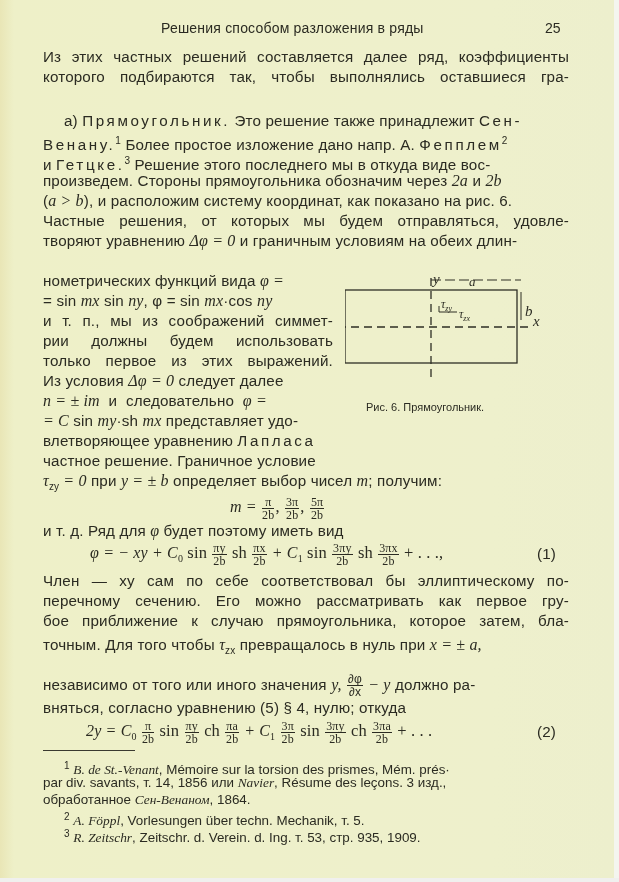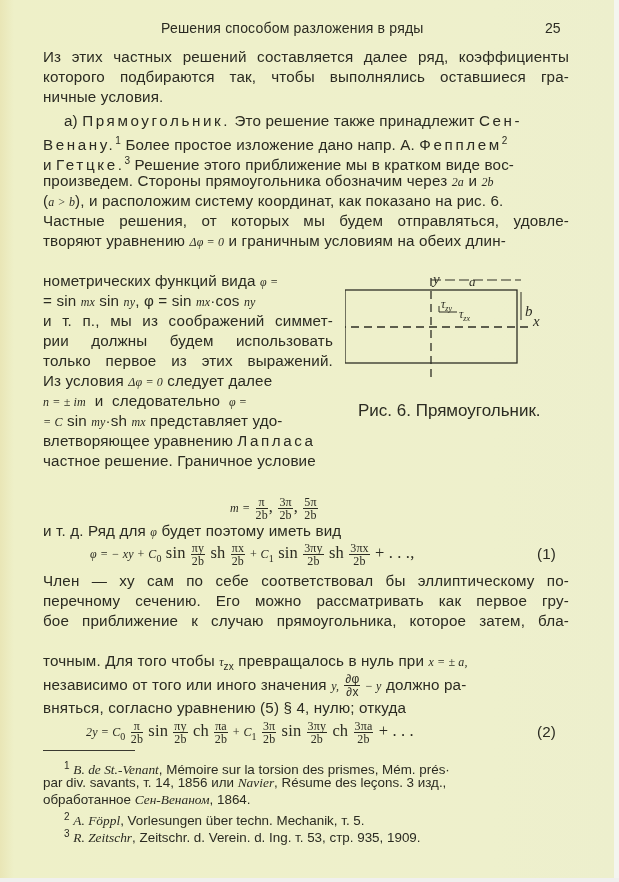--- a/index.html
+++ b/index.html
@@ -11,57 +11,56 @@
   }
   .page {
     position: absolute; left: 0; top: 0; width: 614px; height: 878px;
     background: linear-gradient(90deg, #e9e6b6 0px, #eef0c8 14px, #eef0cc 80%, #edefcd 100%);
   }
   .edge-right { position: absolute; right: 0; top: 0; width: 5px; height: 882px; background: #f4f5ef; }
   .edge-bottom { position: absolute; left: 0; bottom: 0; width: 619px; height: 4px; background: #f0f0ee; }
   .ln { position: absolute; left: 43px; width: 526px; font-size: 15.2px; line-height: 20px; white-space: nowrap; letter-spacing: 0.15px; }
   .just { text-align: justify; text-align-last: justify; }
   .spaced { letter-spacing: 2.6px; }
-  i { font-family: "Liberation Serif", "DejaVu Serif", serif; font-size: 12px; }
+  i { font-family: "Liberation Serif", "DejaVu Serif", serif; font-size: 16px; }
   .math { font-family: "Liberation Serif", "DejaVu Serif", serif; font-size: 16.5px; }
   .frac { display: inline-block; vertical-align: middle; text-align: center; font-size: 12px; line-height: 12px; margin: 0 1px; }
   .frac > span { display: block; }
   .frac > span.num { border-bottom: 1px solid #2b2b22; padding: 0 1px; }
   sub, sup { font-size: 10px; }
   .header { position: absolute; top: 20px; left: 0; width: 619px; font-size: 14px; }
   .header .title { position: absolute; left: 161px; letter-spacing: 0.2px; }
   .header .pnum { position: absolute; left: 545px; text-align: right; }
   .fn { position: absolute; left: 43px; width: 526px; font-size: 13.4px; line-height: 16.5px; white-space: nowrap; }
   .fn i { font-size: 13.4px; }
   .rule { position: absolute; left: 43px; top: 708px; width: 92px; border-top: 1px solid #3a3a30; }
   .fig { position: absolute; left: 345px; top: 270px; width: 200px; height: 130px; }
-  .caption { position: absolute; left: 358px; top: 401px; font-size: 17px; white-space: nowrap; }
+  .caption { position: absolute; left: 366px; top: 401px; font-size: 11px; white-space: nowrap; }
 </style>
 </head>
 <body>
 
 <div class="page">
 
   <div class="header">
     <span class="title">Решения способом разложения в ряды</span>
     <span class="pnum">25</span>
   </div>
 
   <div class="ln just" style="top:47px">Из этих частных решений составляется далее ряд, коэффициенты</div>
   <div class="ln just" style="top:67px">которого подбираются так, чтобы выполнялись оставшиеся гра-</div>
-  <div class="ln" style="top:87px">ничные условия.</div>
 
   <div class="ln" style="top:111px; left:64px; width:505px">
     <span>а) </span><span class="spaced">Прямоугольник.</span><span> Это решение также принадлежит </span><span class="spaced">Сен-</span>
   </div>
   <div class="ln" style="top:131px">
     <span class="spaced">Венану.</span><sup>1</sup><span> Более простое изложение дано напр. А. </span><span class="spaced">Фепплем</span><sup>2</sup>
   </div>
   <div class="ln" style="top:151px">
-    <span>и </span><span class="spaced">Гетцке.</span><sup>3</sup><span> Решение этого приближение мы в кратком виде вос-</span>
+    <span>и </span><span class="spaced">Гетцке.</span><sup>3</sup><span> Решение этого последнего мы в откуда виде вос-</span>
   </div>
   <div class="ln" style="top:171px">
     <span>произведем. Стороны прямоугольника обозначим через </span><i>2a</i><span> и </span><i>2b</i>
   </div>
   <div class="ln" style="top:191px">
     <span>(</span><i>a &gt; b</i><span>), и расположим систему координат, как показано на рис. 6.</span>
   </div>
   <div class="ln just" style="top:211px">Частные решения, от которых мы будем отправляться, удовле-</div>
   <div class="ln" style="top:231px">
     <span>творяют уравнению </span><i>Δφ = 0</i><span> и граничным условиям на обеих длин-</span>
@@ -82,20 +81,23 @@
   <div class="ln" style="top:391px; width:290px">
     <i>n = ± im</i><span style="white-space:pre">  и  следовательно  </span><i>φ =</i>
   </div>
   <div class="ln" style="top:411px; width:290px">
     <i>= C</i><span> sin </span><i>my</i><span>·sh </span><i>mx</i><span> представляет удо-</span>
   </div>
   <div class="ln" style="top:431px; width:290px">
     <span>влетворяющее уравнению </span><span class="spaced">Лапласа</span>
   </div>
   <div class="ln" style="top:451px; width:290px">частное решение. Граничное условие</div>
+  <div class="ln" style="top:471px">
+    <i>τ</i><sub>zy</sub><i> = 0</i><span> при </span><i>y = ± b</i><span> определяет выбор чисел </span><i>m</i><span>; получим:</span>
+  </div>
 
   <div class="ln math" style="top:494px; left:230px; width:200px; line-height:26px">
     <i>m =</i>
     <span class="frac"><span class="num">π</span><span>2b</span></span>,
     <span class="frac"><span class="num">3π</span><span>2b</span></span>,
     <span class="frac"><span class="num">5π</span><span>2b</span></span>
   </div>
 
   <div class="ln" style="top:521px">
     <span>и т. д. Ряд для </span><i>φ</i><span> будет поэтому иметь вид</span>
@@ -106,21 +108,21 @@
     <span class="frac"><span class="num">πy</span><span>2b</span></span><span> sh</span>
     <span class="frac"><span class="num">πx</span><span>2b</span></span><i> + C</i><sub>1</sub><span> sin</span>
     <span class="frac"><span class="num">3πy</span><span>2b</span></span><span> sh</span>
     <span class="frac"><span class="num">3πx</span><span>2b</span></span><span> + . . .,</span>
   </div>
   <div class="ln" style="top:544px; left:537px; width:40px">(1)</div>
 
   <div class="ln just" style="top:571px">Член — xy сам по себе соответствовал бы эллиптическому по-</div>
   <div class="ln just" style="top:591px">перечному сечению. Его можно рассматривать как первое гру-</div>
   <div class="ln just" style="top:611px">бое приближение к случаю прямоугольника, которое затем, бла-</div>
-  <div class="ln" style="top:651px">
+  <div class="ln" style="top:635px">
     <span>точным. Для того чтобы </span><i>τ</i><sub>zx</sub><span> превращалось в нуль при </span><i>x = ± a,</i>
   </div>
   <div class="ln" style="top:672px; line-height:26px">
     <span>независимо от того или иного значения </span><i>y,</i>
     <span class="frac"><span class="num">∂φ</span><span>∂x</span></span><i> − y</i><span> должно ра-</span>
   </div>
   <div class="ln" style="top:698px">вняться, согласно уравнению (5) § 4, нулю; откуда</div>
 
   <div class="ln math" style="top:716px; left:86px; width:450px; line-height:30px">
     <i>2y = C</i><sub>0</sub>

